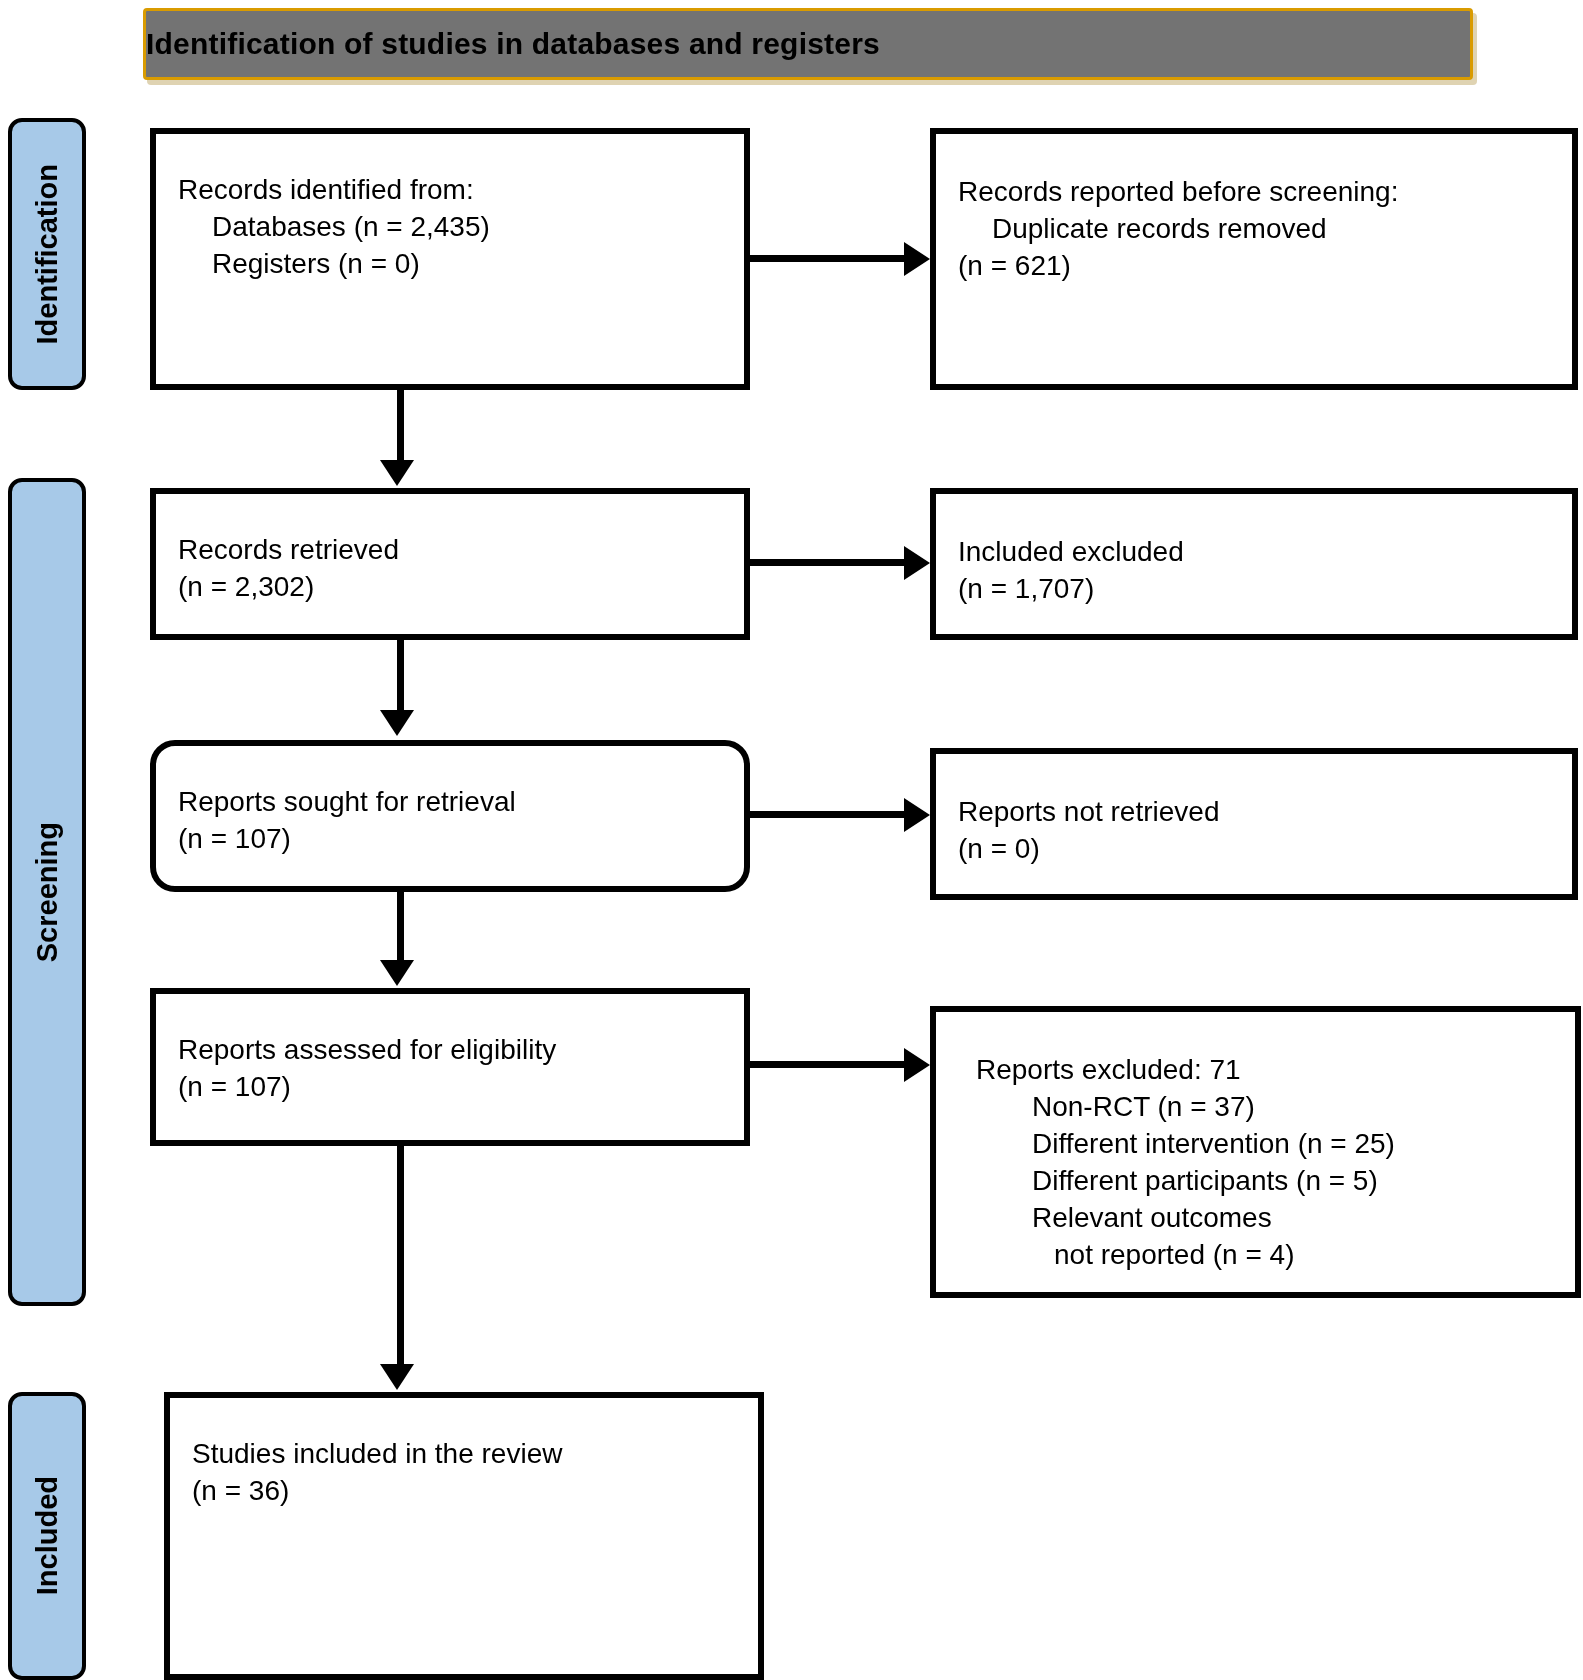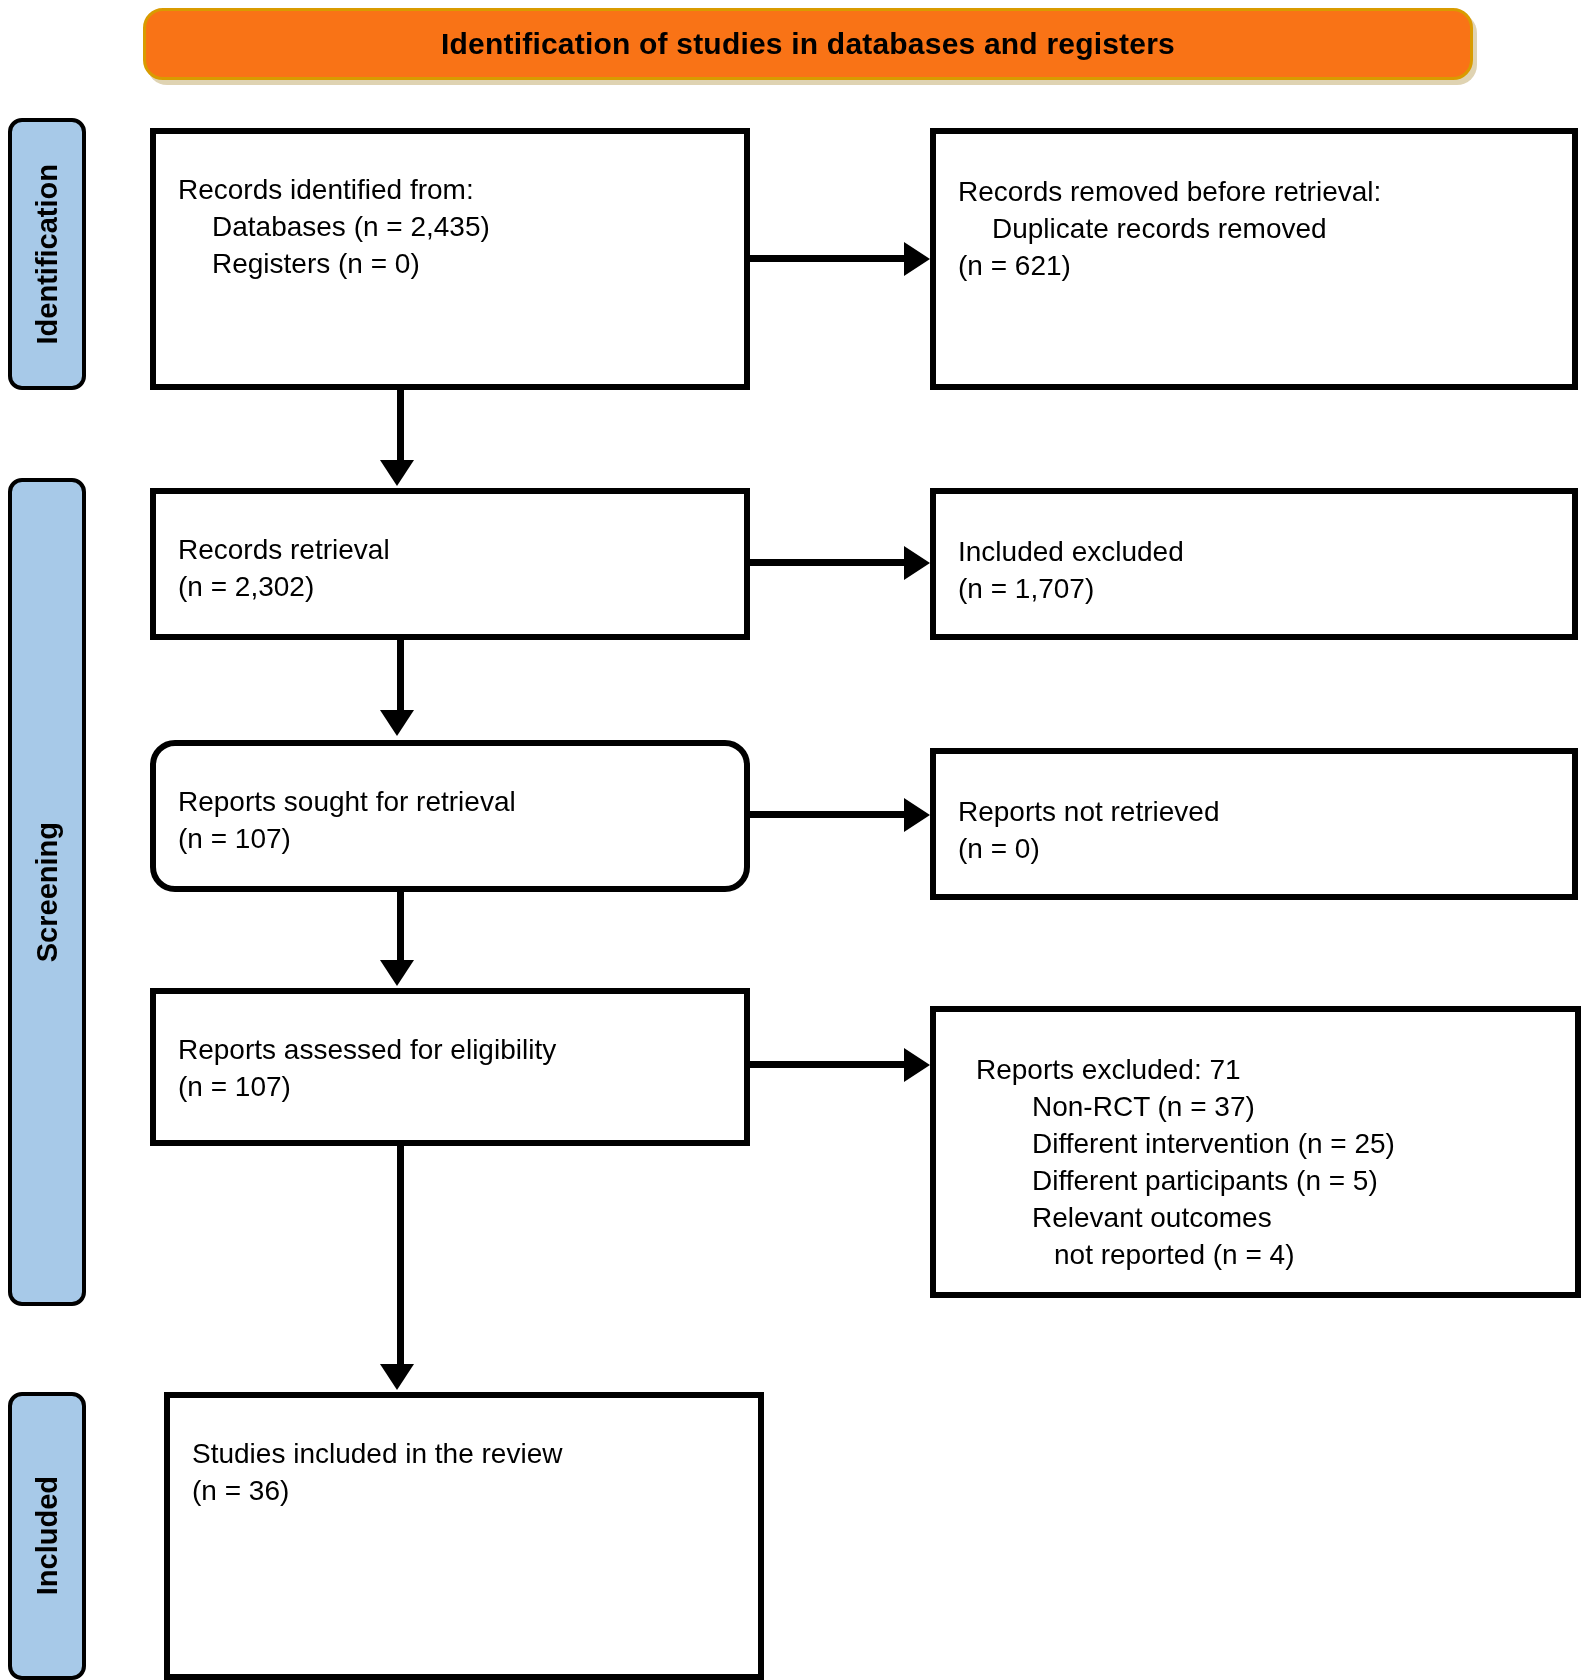--- a/index.html
+++ b/index.html
@@ -19,27 +19,26 @@
     overflow: hidden;
   }
 
   
   .header-banner {
     position: absolute;
     left: 143px;
     top: 8px;
     width: 1330px;
     height: 72px;
-    background: #f97316;
+    background: #737373;
     border: 3px solid #D99B00;
-    border-radius: 20px;
+    border-radius: 4px;
     box-shadow: 4px 5px 0 rgba(150,110,0,0.30);
     display: flex;
     align-items: center;
-    justify-content: center;
     box-sizing: border-box;
   }
   .header-banner .htxt {
     font-size: 30px;
     font-weight: bold;
     color: #000000;
     letter-spacing: 0.2px;
     white-space: nowrap;
   }
 
@@ -169,27 +168,27 @@
     <span class="vtxt">Included</span>
   </div>
 
   <div class="fbox" id="box-identified">
     <p>Records identified from:</p>
     <p class="indent1">Databases (n = 2,435)</p>
     <p class="indent1">Registers (n = 0)</p>
   </div>
 
   <div class="fbox right-col" id="box-removed">
-    <p>Records removed before retrieval:</p>
+    <p>Records reported before screening:</p>
     <p class="indent1">Duplicate records removed</p>
     <p>(n = 621)</p>
   </div>
 
   <div class="fbox" id="box-screened">
-    <p>Records retrieval</p>
+    <p>Records retrieved</p>
     <p>(n = 2,302)</p>
   </div>
 
   <div class="fbox right-col" id="box-recs-excluded">
     <p>Included excluded</p>
     <p>(n = 1,707)</p>
   </div>
 
   <div class="fbox" id="box-sought">
     <p>Reports sought for retrieval</p>

